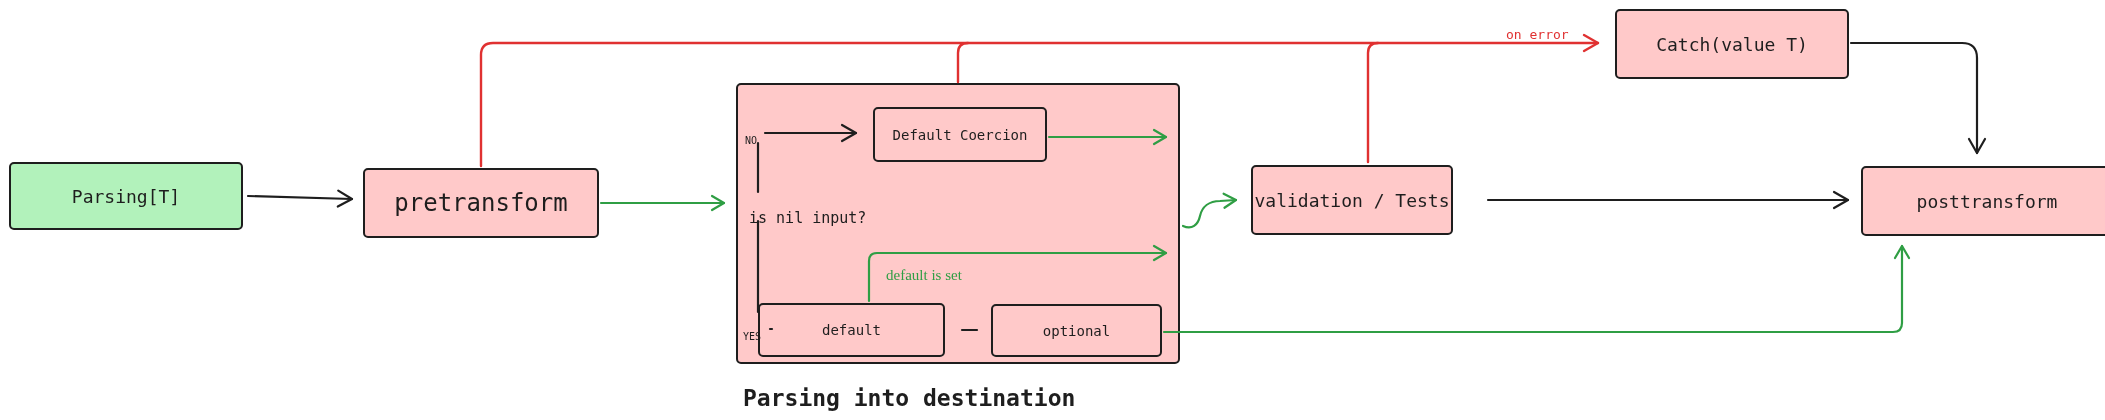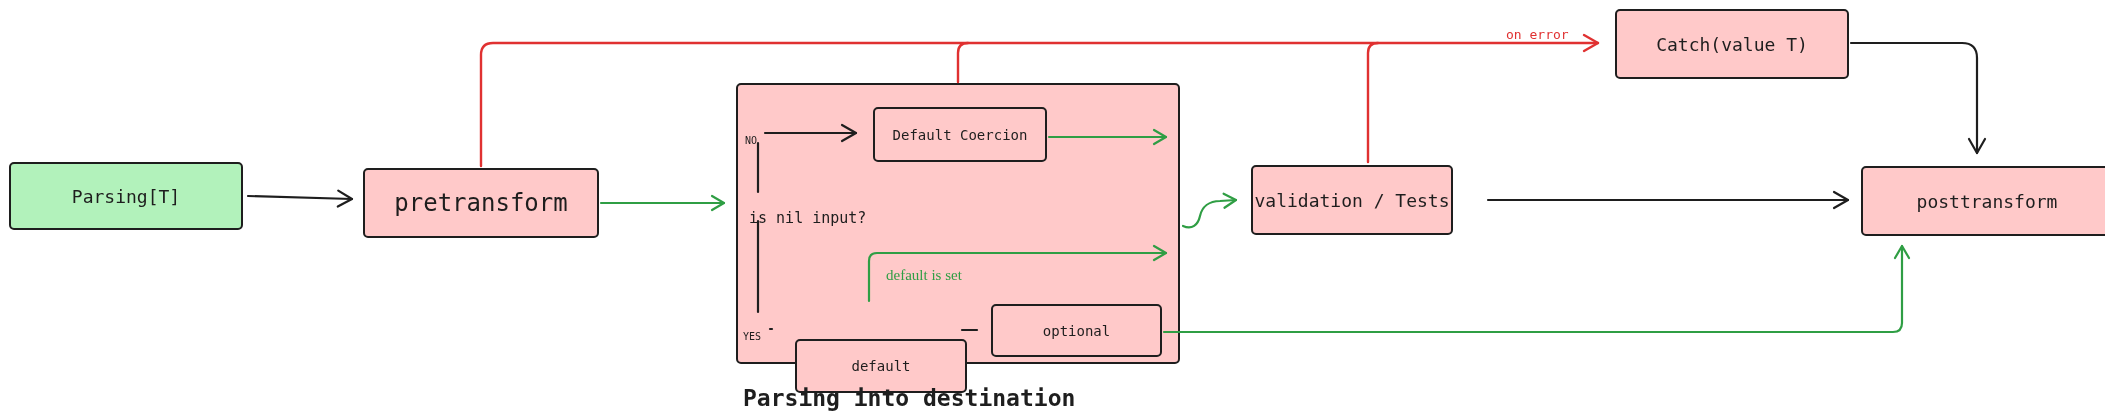--- a/index.html
+++ b/index.html
@@ -64,21 +64,21 @@
   <div class="node" style="left:363px;top:168px;width:236px;height:70px;font-size:24px;">pretransform</div>
 
   <div class="node" style="left:1251px;top:165px;width:202px;height:70px;">validation / Tests</div>
 
   <div class="node" style="left:1615px;top:9px;width:234px;height:70px;">Catch(value T)</div>
 
   <div class="node" style="left:1861px;top:166px;width:252px;height:70px;">posttransform</div>
 
   <div class="node inner" style="left:873px;top:107px;width:174px;height:55px;">Default Coercion</div>
 
-  <div class="node inner" style="left:795px;top:303px;width:172px;height:54px;margin-top:36px;">default</div>
+  <div class="node inner" style="left:758px;top:303px;width:187px;height:54px;">default</div>
 
   <div class="node inner" style="left:991px;top:304px;width:171px;height:53px;">optional</div>
 
   <div class="freelabel lbl-small" style="left:745px;top:125px;">NO</div>
 
   <div class="freelabel lbl-small" style="left:743px;top:321px;">YES</div>
 
   <div class="freelabel lbl-question" style="left:749px;top:200px;">is nil input?</div>
 
   <div class="freelabel lbl-green" style="left:886px;top:257px;font-family:Liberation Serif, serif;">default is set</div>

